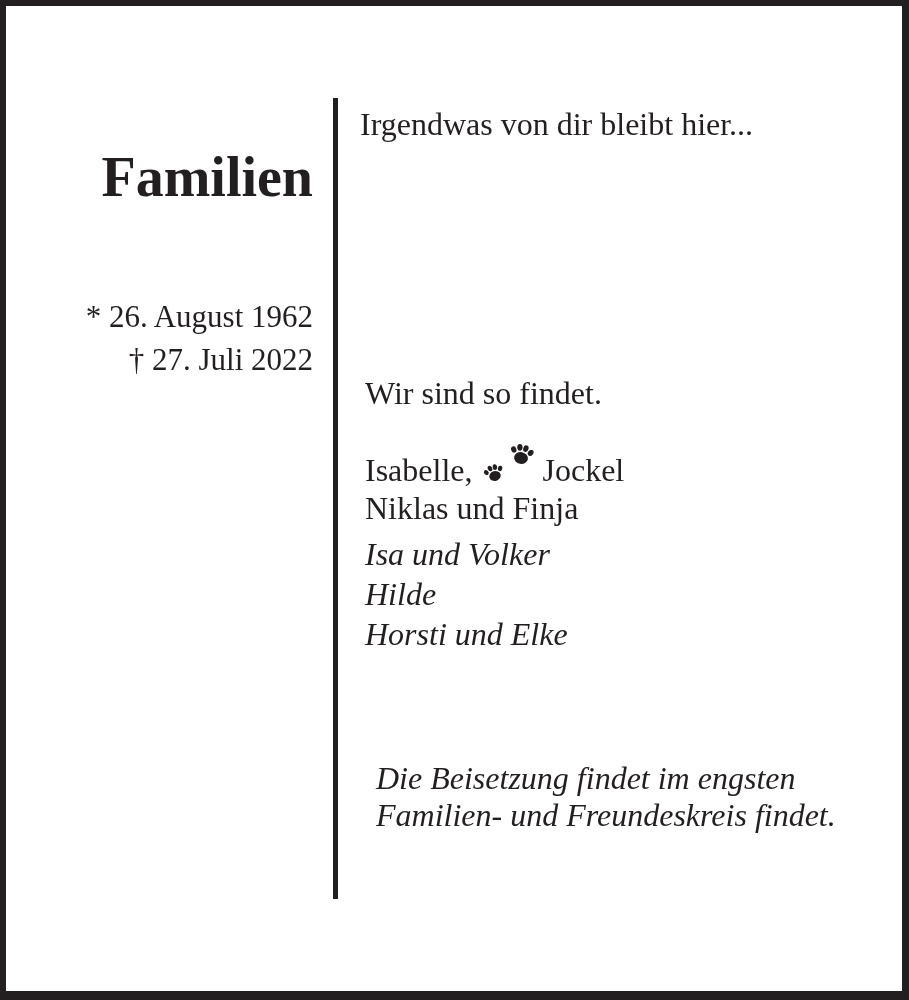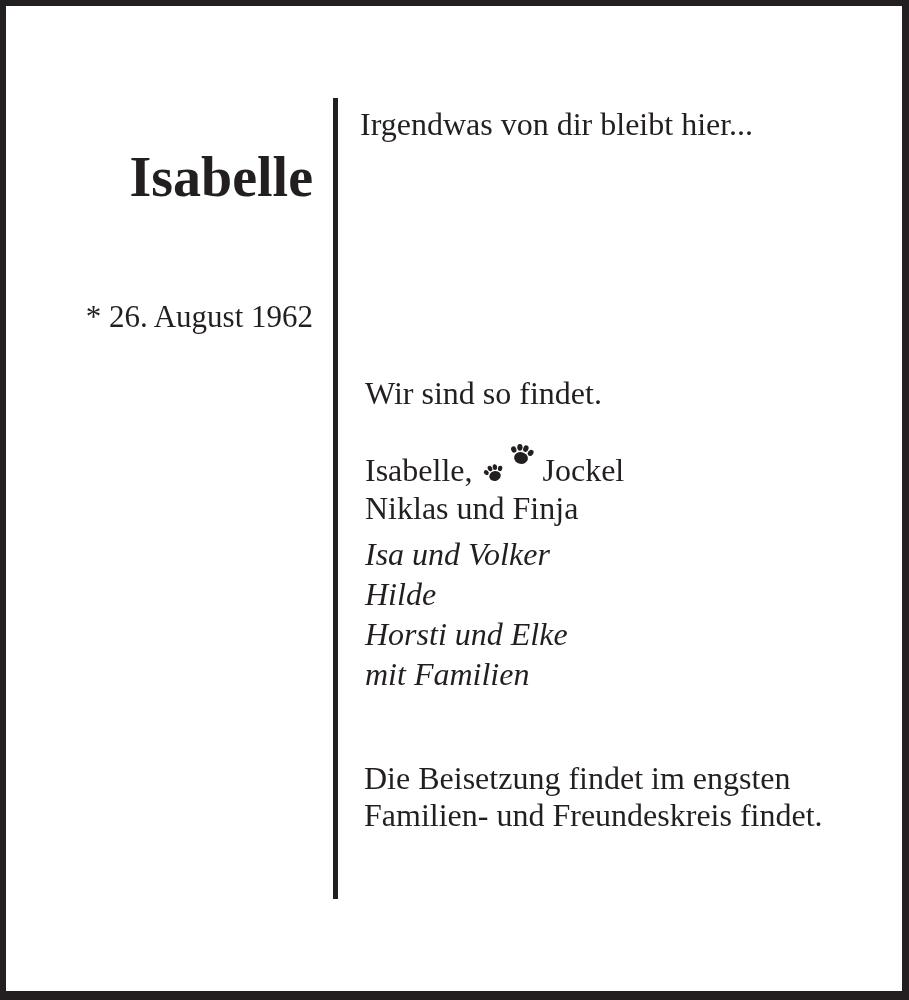--- a/index.html
+++ b/index.html
@@ -54,43 +54,44 @@
   }
   .body-text {
     font-size: 32px;
     line-height: 40px;
     white-space: nowrap;
   }
   .epigraph   { left: 360px; top: 104px; }
   .grief-line { left: 365px; top: 373px; }
   .mourners-1 { left: 365px; top: 441px; line-height: 38px; }
   .mourners-2 { left: 365px; top: 534px; line-height: 40px; font-style: italic; }
-  .funeral    { left: 364px; top: 760px; line-height: 37px; }
+  .funeral    { left: 376px; top: 760px; line-height: 37px; font-style: italic; }
   .paw-icon-svg {
     display: inline-block;
     vertical-align: -6px;
     margin: 0 5px 0 7px;
   }
   .paw-icon-svg ellipse { fill: var(--ink, #231f20); }
 </style>
 </head>
 <body>
 
 <div class="page">
 
   <div class="frame"></div>
 
   <div class="divider"></div>
 
   <div class="abs left-col name-block">
-    <div>Isabelle</div>
+    <div>Familien</div>
   </div>
 
   <div class="abs left-col dates-block">
     <div>* 26. August 1962</div>
+    <div>† 27. Juli 2022</div>
   </div>
 
   <div class="abs body-text epigraph">Irgendwas von dir bleibt hier...</div>
 
   <div class="abs body-text grief-line">Wir sind so findet.</div>
 
   <div class="abs body-text mourners-1">
     <div>
       <span>Isabelle,</span><svg class="paw-icon-svg" width="58" height="46" viewBox="0 0 58 46" aria-hidden="true">
 
@@ -111,21 +112,20 @@
         </g>
       </svg><span>Jockel</span>
     </div>
     <div>Niklas und Finja</div>
   </div>
 
   <div class="abs body-text mourners-2">
     <div>Isa und Volker</div>
     <div>Hilde</div>
     <div>Horsti und Elke</div>
-    <div>mit Familien</div>
   </div>
 
   <div class="abs body-text funeral">
     <div>Die Beisetzung findet im engsten</div>
     <div>Familien- und Freundeskreis findet.</div>
   </div>
 
 </div>
 
 </body></html>

